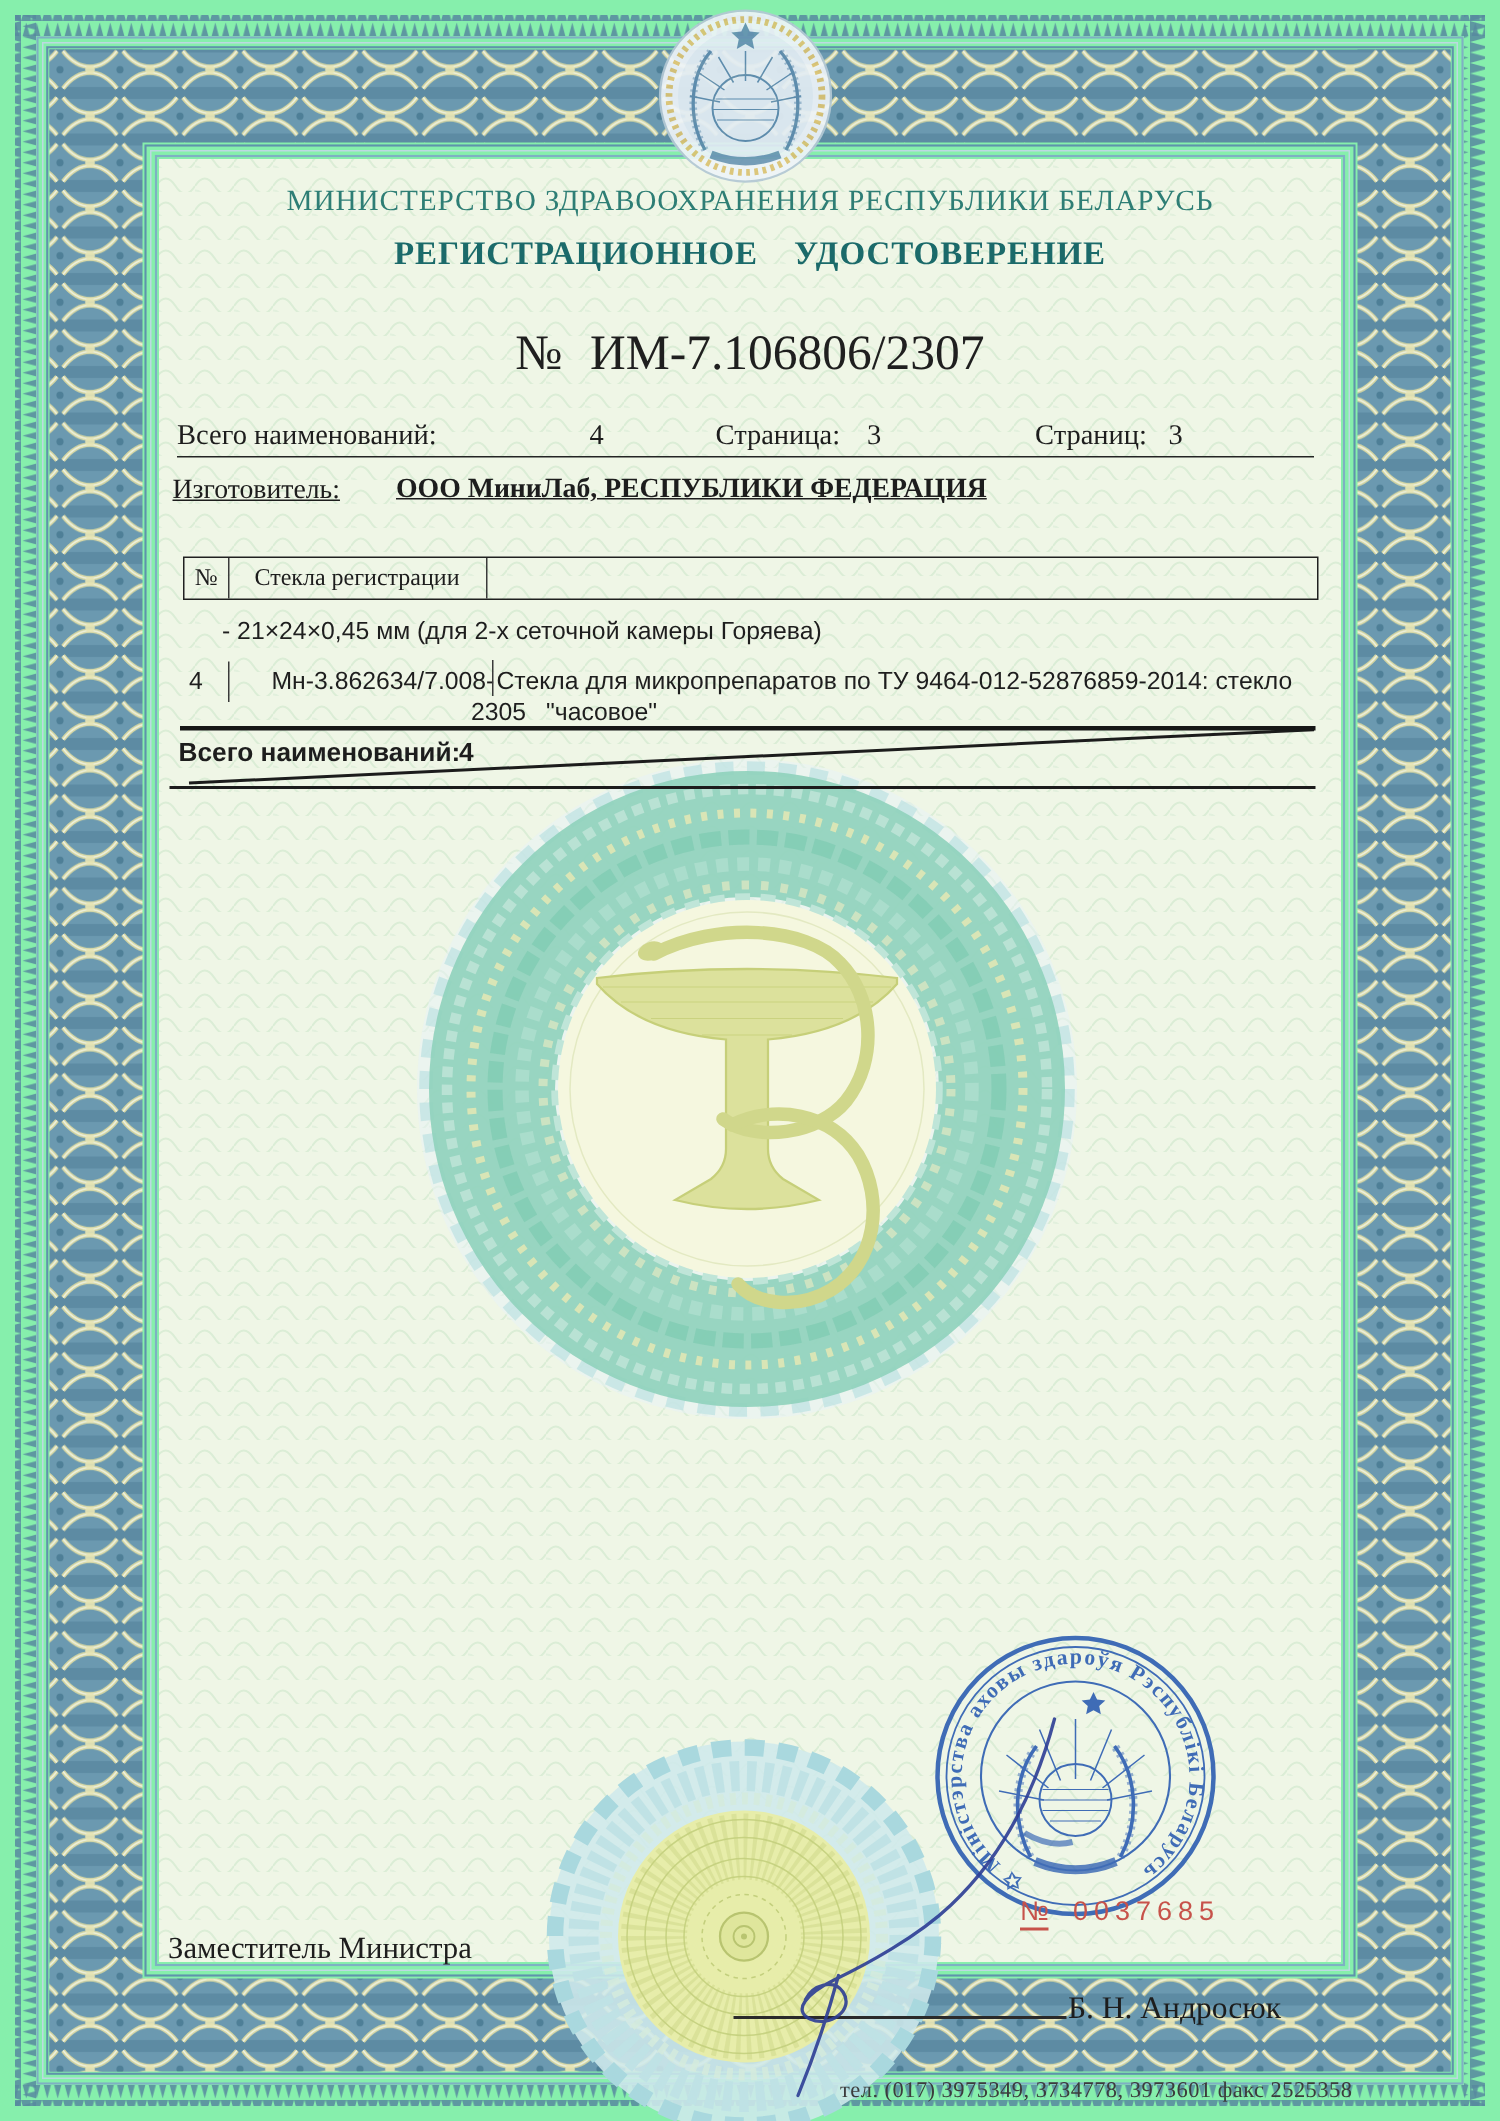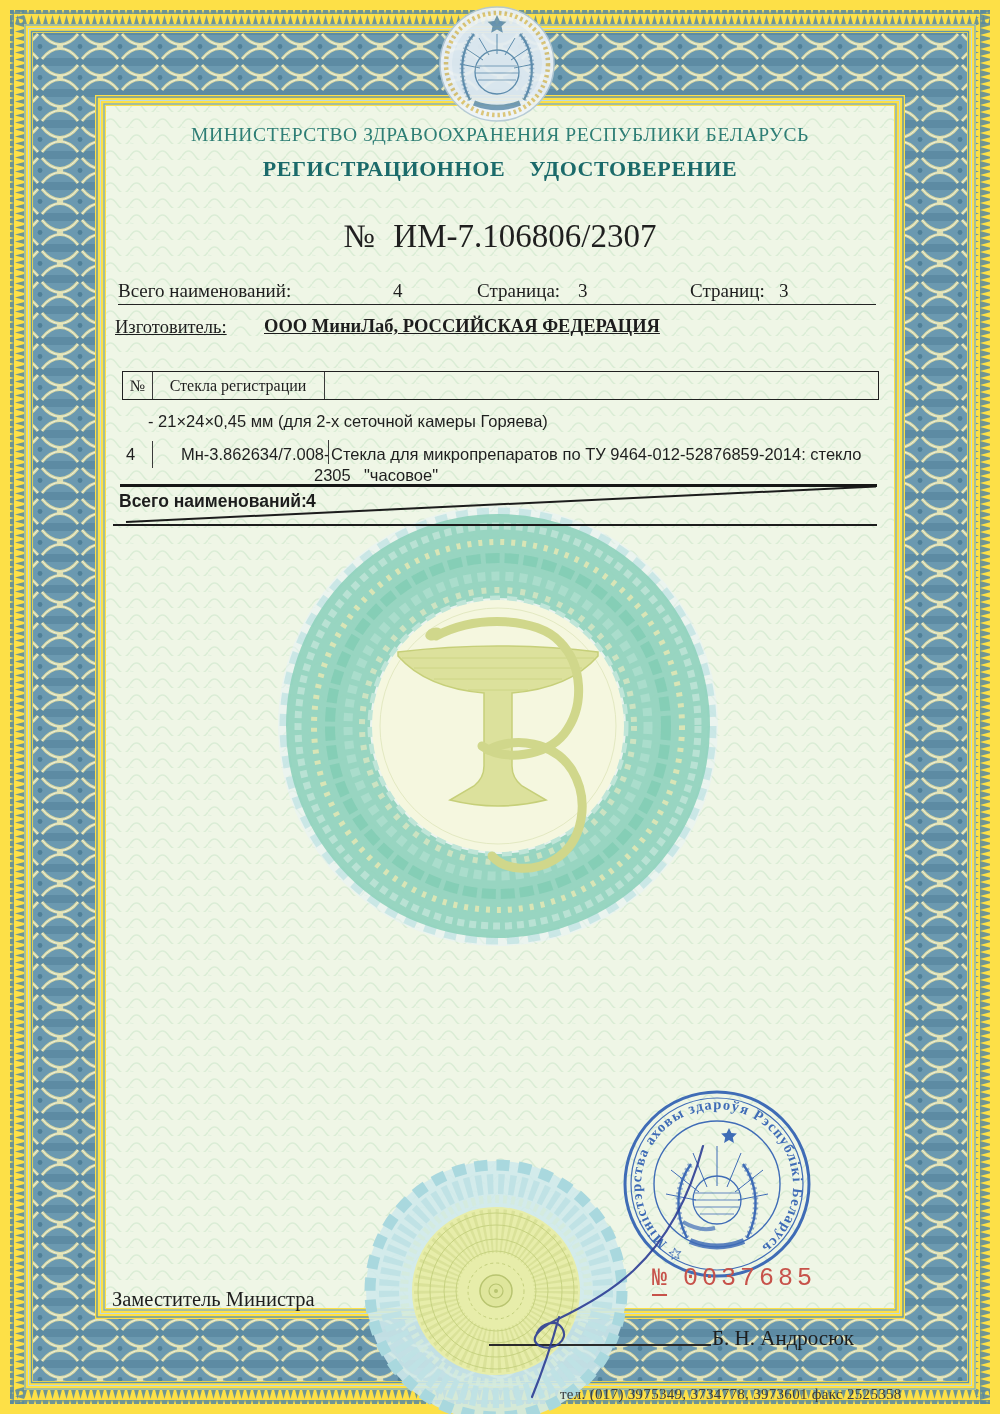--- a/index.html
+++ b/index.html
@@ -1,16 +1,16 @@
 <!DOCTYPE html>
 <html><head>
 <meta charset="utf-8">
 <style>
   html,body{margin:0;padding:0;background:#ffffff;}
-  .page{position:relative;width:1000px;height:1414px;background:#fde047;overflow:hidden;
+  .page{position:relative;width:1000px;height:1414px;background:#86efac;overflow:hidden;
         font-family:"Liberation Serif","DejaVu Serif",serif;color:#1d1d1d;}
   svg.layer{position:absolute;left:0;top:0;width:1000px;height:1414px;}
   .txt{position:absolute;white-space:nowrap;}
   .center{left:0;width:1000px;text-align:center;}
   .ministry{top:124px;font-size:19.5px;letter-spacing:.6px;color:#2e7e75;}
   .doctitle{top:156px;font-size:22px;font-weight:bold;color:#1b6a6a;word-spacing:18px;letter-spacing:.6px;}
   .docnumber{top:218px;font-size:33px;color:#1f1f1f;word-spacing:10px;}
   .meta{font-size:19px;}
   .rule{position:absolute;left:118px;top:304px;width:758px;height:0;border-top:1.6px solid #242424;}
   .manuf{font-size:18.5px;text-decoration:underline;}
@@ -18,22 +18,22 @@
   .thead{position:absolute;left:122px;top:371px;width:755px;height:27px;border:1.6px solid #202020;}
   .thead .cell{position:absolute;top:0;height:27px;line-height:27px;text-align:center;font-size:16px;}
   .vline{position:absolute;width:0;border-left:1.2px solid #3a3a3a;}
   .trow{font-family:"Liberation Sans","DejaVu Sans",sans-serif;font-size:16.5px;color:#1e1e1e;}
   .thickline{position:absolute;left:120px;top:484px;width:757px;height:2.8px;background:#171717;}
   .botline{position:absolute;left:113px;top:523.5px;width:764px;height:2px;background:#1c1c1c;}
   .total{font-family:"Liberation Sans","DejaVu Sans",sans-serif;font-weight:bold;font-size:17.5px;}
   .signer{font-size:20.5px;}
   .sigline{position:absolute;left:489px;top:1344px;width:222px;height:1.8px;background:#2a2a2a;}
   .signame{font-size:21px;}
-  .serial{position:absolute;left:652px;top:1264px;font-family:Liberation Mono, monospace;
-          font-size:25px;color:#c7524a;z-index:7;}
+  .serial{position:absolute;left:680px;top:1264px;font-family:Liberation Sans, sans-serif;
+          font-size:18px;color:#c7524a;z-index:7;}
   .serial .pref{border-bottom:2.5px solid #c7524a;padding-bottom:1px;margin-right:16px;}
   .serial .digits{letter-spacing:4px;}
   .phone{top:1386px;left:560px;font-size:15px;color:#3c3c3c;letter-spacing:.3px;}
   .z1{z-index:1}.z2{z-index:2}.z4{z-index:4}.z6{z-index:8}
   .textlayer{position:absolute;inset:0;z-index:3;}
 </style>
 </head>
 <body>
 
 <div class="page">
@@ -162,21 +162,21 @@
     <div class="txt meta" style="left:118px;top:280px">Всего наименований:</div>
     <div class="txt meta" style="left:393px;top:280px">4</div>
     <div class="txt meta" style="left:477px;top:280px">Страница:</div>
     <div class="txt meta" style="left:578px;top:280px">3</div>
     <div class="txt meta" style="left:690px;top:280px">Страниц:</div>
     <div class="txt meta" style="left:779px;top:280px">3</div>
 
     <div class="rule"></div>
 
     <div class="txt manuf" style="left:115px;top:317px">Изготовитель:</div>
-    <div class="txt manuf bold" style="left:264px;top:316px">ООО МиниЛаб, РОССИЙСКАЯ ФЕДЕРАЦИЯ</div>
+    <div class="txt manuf bold" style="left:264px;top:316px">ООО МиниЛаб, РЕСПУБЛИКИ ФЕДЕРАЦИЯ</div>
 
     <div class="thead">
       <div class="cell" style="left:0;width:29px">№</div>
       <div class="cell" style="left:29px;width:172px">Стекла регистрации</div>
       <div class="vline" style="left:29px;top:0;height:27px"></div>
       <div class="vline" style="left:201px;top:0;height:27px"></div>
     </div>
 
     <div class="txt trow" style="left:148px;top:412px">- 21×24×0,45 мм (для 2-х сеточной камеры Горяева)</div>
 

